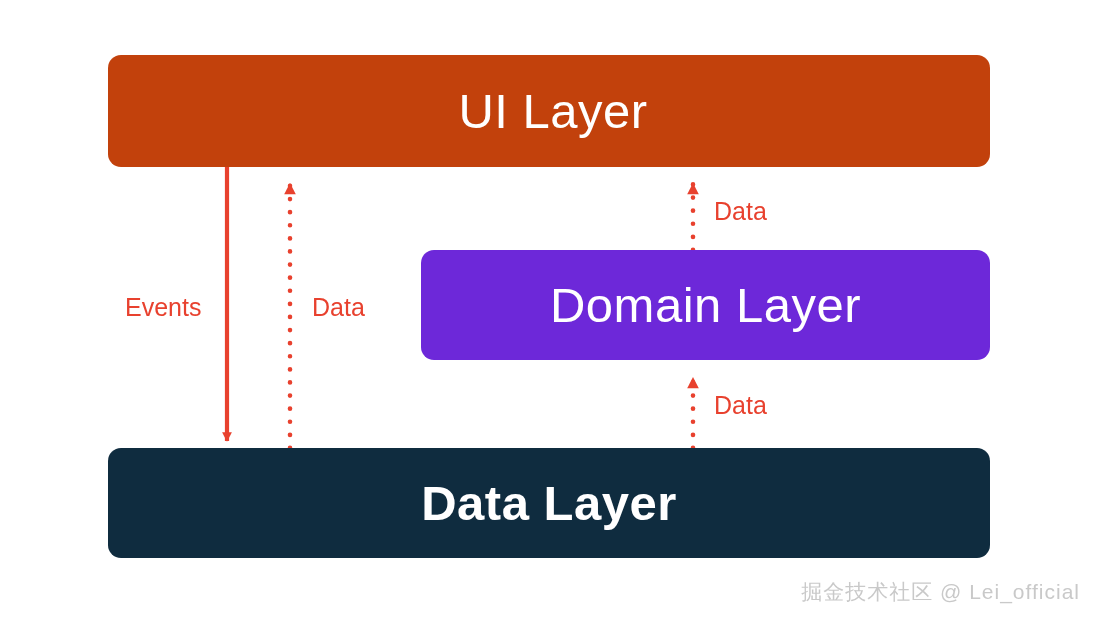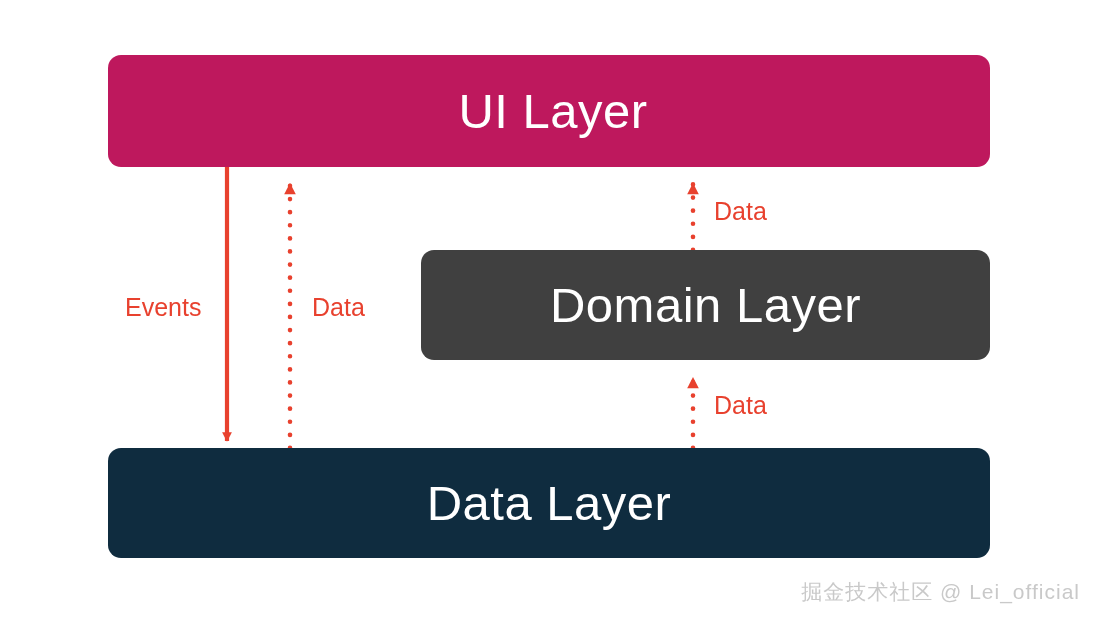--- a/index.html
+++ b/index.html
@@ -52,21 +52,21 @@
     width: 569px;
     height: 110px;
   }
   #box-domain .layer-title { font-size: 49px; }
   #box-data {
     left: 108px;
     top: 448px;
     width: 882px;
     height: 110px;
   }
-  #box-data .layer-title { font-size: 49px; }
+  #box-data .layer-title { font-size: 49px; font-weight: bold; }
   .edge-label {
     position: absolute;
     font-family: "Liberation Sans", sans-serif;
     font-size: 25px;
     font-weight: 400;
     white-space: nowrap;
     line-height: 1;
   }
   #label-events { left: 125px; top: 295px; }
   #label-data-left { left: 312px; top: 295px; }
@@ -100,25 +100,25 @@
 
     <line x1="227" y1="167" x2="227" y2="441" stroke="#e8412e" stroke-width="4.2" marker-end="url(#arrowhead-down)"></line>
 
     <line x1="290" y1="448" x2="290" y2="184" stroke="#e8412e" stroke-width="4.6" stroke-linecap="round" stroke-dasharray="0.1 13" marker-end="url(#arrowhead-up)"></line>
 
     <line x1="693" y1="250" x2="693" y2="184" stroke="#e8412e" stroke-width="4.6" stroke-linecap="round" stroke-dasharray="0.1 13" marker-end="url(#arrowhead-up)"></line>
 
     <line x1="693" y1="448" x2="693" y2="378" stroke="#e8412e" stroke-width="4.6" stroke-linecap="round" stroke-dasharray="0.1 13" marker-end="url(#arrowhead-up)"></line>
   </svg>
 
-  <div class="layer-box" id="box-ui" style="background:#be185d;padding-left:8px;">
+  <div class="layer-box" id="box-ui" style="background:#c2410c;padding-left:8px;">
     <span class="layer-title">UI Layer</span>
   </div>
 
-  <div class="layer-box" id="box-domain" style="background:#404040;align-items:center;">
+  <div class="layer-box" id="box-domain" style="background:#6d28d9;align-items:center;">
     <span class="layer-title">Domain Layer</span>
   </div>
 
   <div class="layer-box" id="box-data" style="background:#0f2c3f;">
     <span class="layer-title">Data Layer</span>
   </div>
 
   <div class="edge-label" id="label-events" style="color:#e8412e;">Events</div>
 
   <div class="edge-label" id="label-data-left" style="color:#e8412e;">Data</div>

